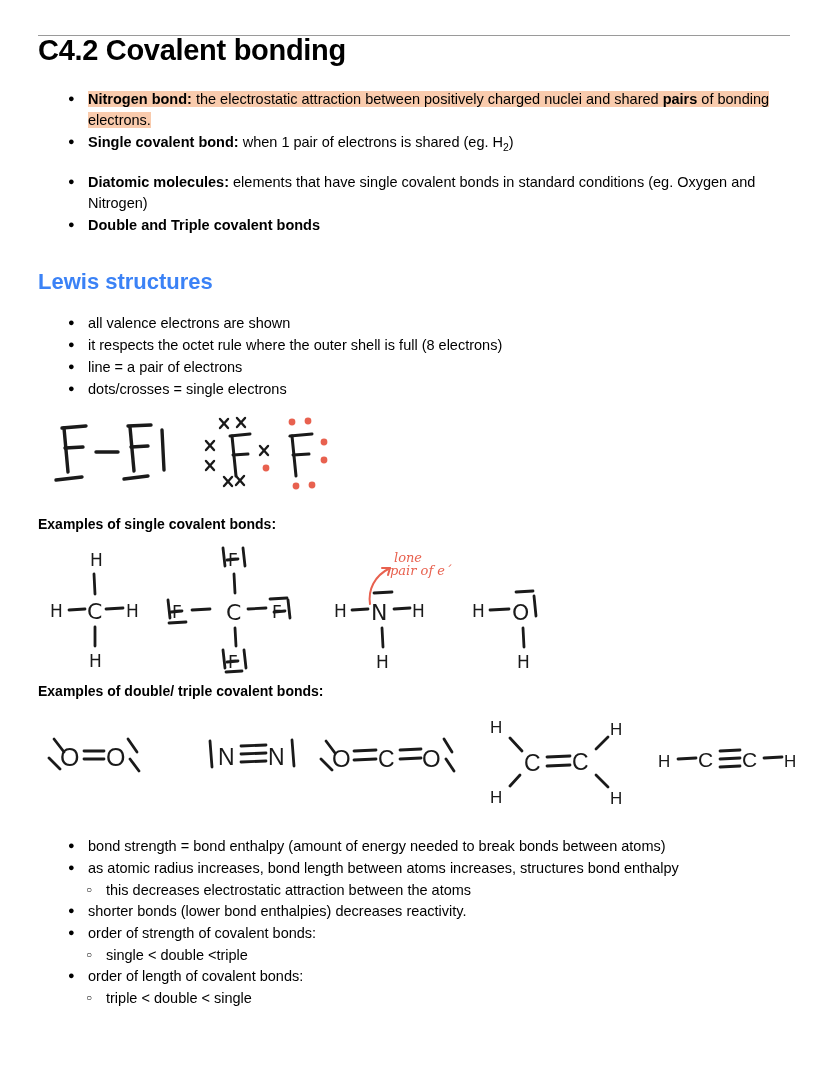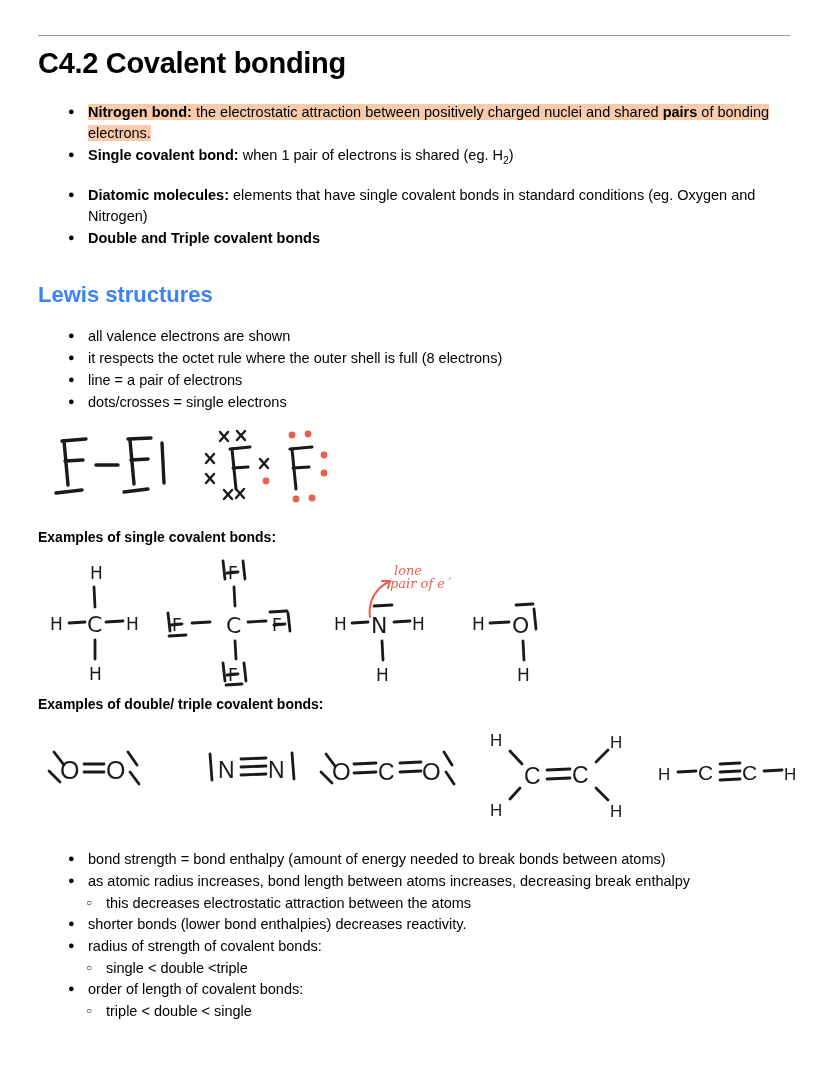--- a/index.html
+++ b/index.html
@@ -28,21 +28,21 @@
     top: 35px;
     width: 752px;
     height: 1px;
     background: #9a9a9a;
   }
   h1.doc-title {
     font-size: 29px;
     font-weight: bold;
     letter-spacing: -0.3px;
     margin: 0;
-    padding-top: 47px;
+    padding-top: 34px;
     color: #000;
   }
   h2.section-title {
     font-size: 22px;
     font-weight: bold;
     margin: 0;
     color: #3b82f6;
   }
   h2.sub-strength {
     font-size: 18px;
@@ -339,26 +339,26 @@
           <line x1="726" y1="45" x2="744" y2="44"></line>
           <text x="746" y="54" font-size="17" stroke="none" fill="#1a1a1a">H</text>
         </g>
       </g>
     </svg>
   </div>
 
 
   <ul class="bullets" style="margin-top:23px;">
     <li><span>bond strength = bond enthalpy (amount of energy needed to break bonds between atoms)</span></li>
-    <li><span>as atomic radius increases, bond length between atoms increases, decreasing break enthalpy</span></li>
+    <li><span>as atomic radius increases, bond length between atoms increases, structures bond enthalpy</span></li>
     <ul class="sub-bullets">
       <li><span>this decreases electrostatic attraction between the atoms</span></li>
     </ul>
     <li><span>shorter bonds (lower bond enthalpies) decreases reactivity.</span></li>
-    <li><span>radius of strength of covalent bonds:</span></li>
+    <li><span>order of strength of covalent bonds:</span></li>
     <ul class="sub-bullets">
       <li><span>single &lt; double  &lt;triple</span></li>
     </ul>
     <li><span>order of length of covalent bonds:</span></li>
     <ul class="sub-bullets">
       <li><span>triple &lt; double &lt; single</span></li>
     </ul>
   </ul>
 
 </div>

